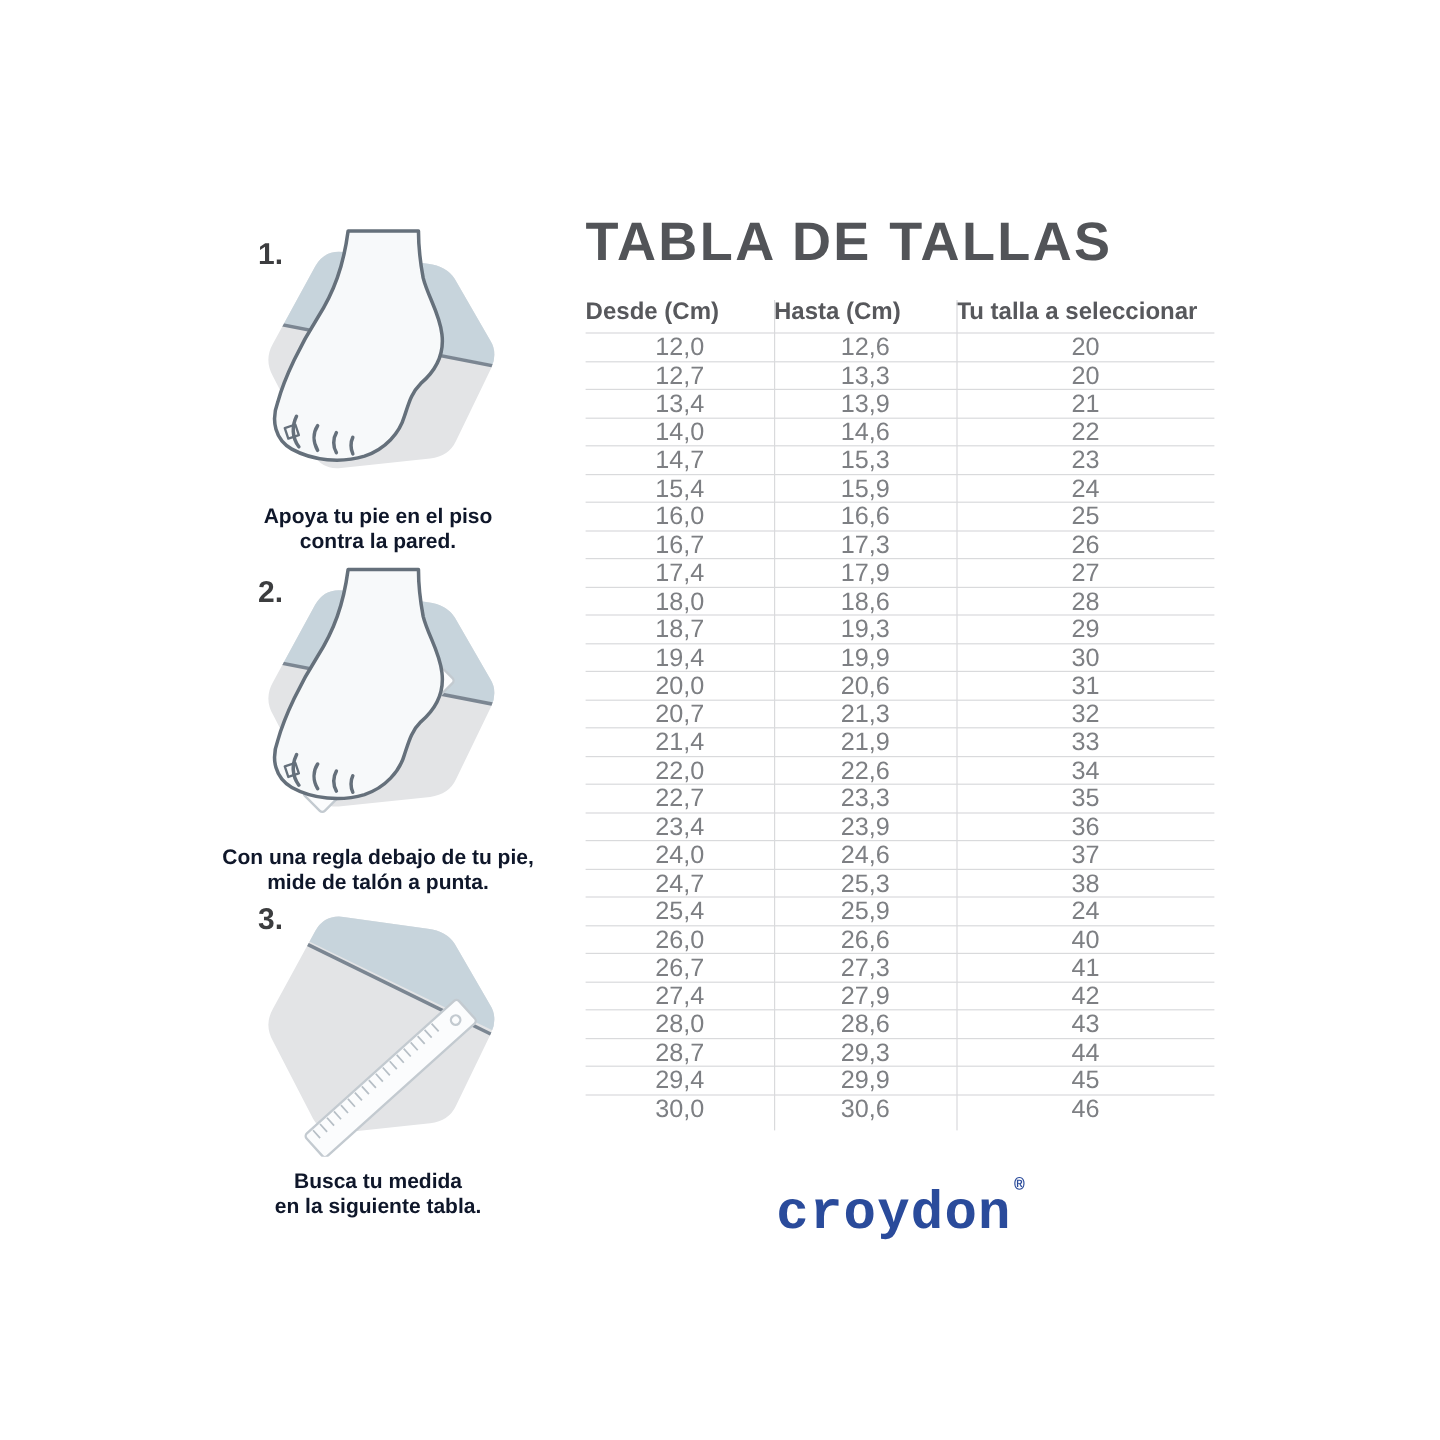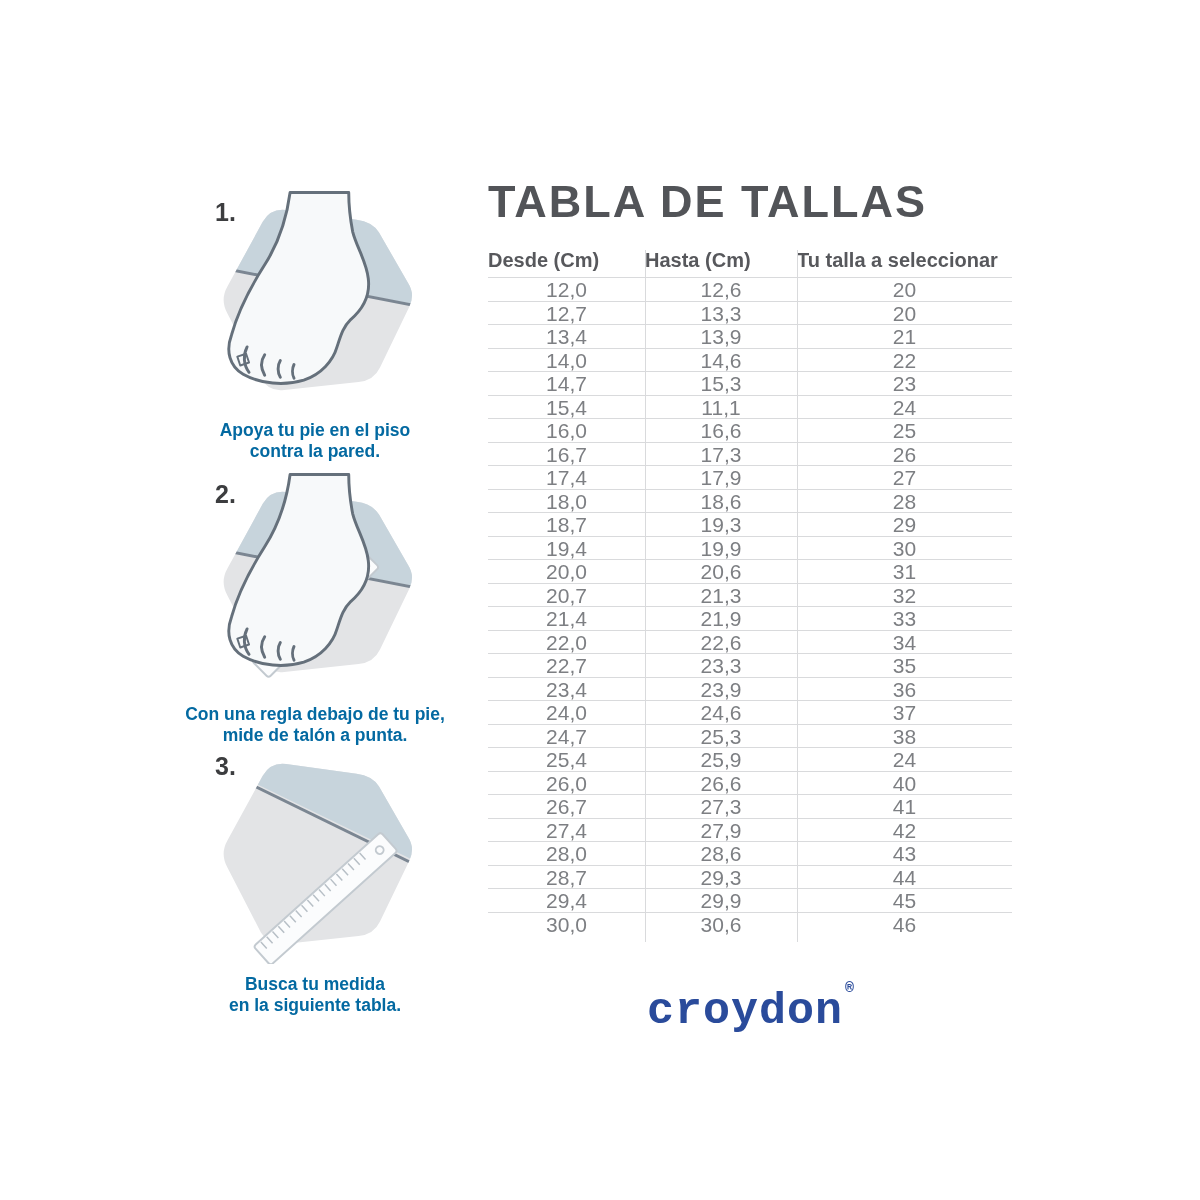--- a/index.html
+++ b/index.html
@@ -9,21 +9,21 @@
   }
   
   .step{position:absolute;left:165px;width:300px;}
   .step-number{
     position:absolute;left:50px;top:8px;
     font-size:25px;font-weight:bold;color:#3c3d3f;
   }
   .step svg{display:block;margin-left:43px;width:215px;height:220px;}
   .step-caption{
     text-align:center;font-weight:bold;font-size:17.5px;
-    color:#0369a1;line-height:1.18;white-space:nowrap;
+    color:#0f172a;line-height:1.18;white-space:nowrap;
   }
   #step1{top:190px;} #step2{top:472px;} #step3{top:744px;}
   #step1 .step-caption{margin-top:10px;}
   #step2 .step-caption{margin-top:12px;}
   #step3 .step-caption{margin-top:10px;}
   
   .table-wrap{position:absolute;left:488px;top:180px;width:524px;}
   .title{
     position:absolute;top:-4px;width:100%;text-align:left;
     font-size:45px;font-weight:bold;letter-spacing:2px;color:#525458;
@@ -181,21 +181,21 @@
           <span>14,6</span>
           <span>22</span>
         </div>
         <div class="trow">
           <span>14,7</span>
           <span>15,3</span>
           <span>23</span>
         </div>
         <div class="trow">
           <span>15,4</span>
-          <span>11,1</span>
+          <span>15,9</span>
           <span>24</span>
         </div>
         <div class="trow">
           <span>16,0</span>
           <span>16,6</span>
           <span>25</span>
         </div>
         <div class="trow">
           <span>16,7</span>
           <span>17,3</span>

